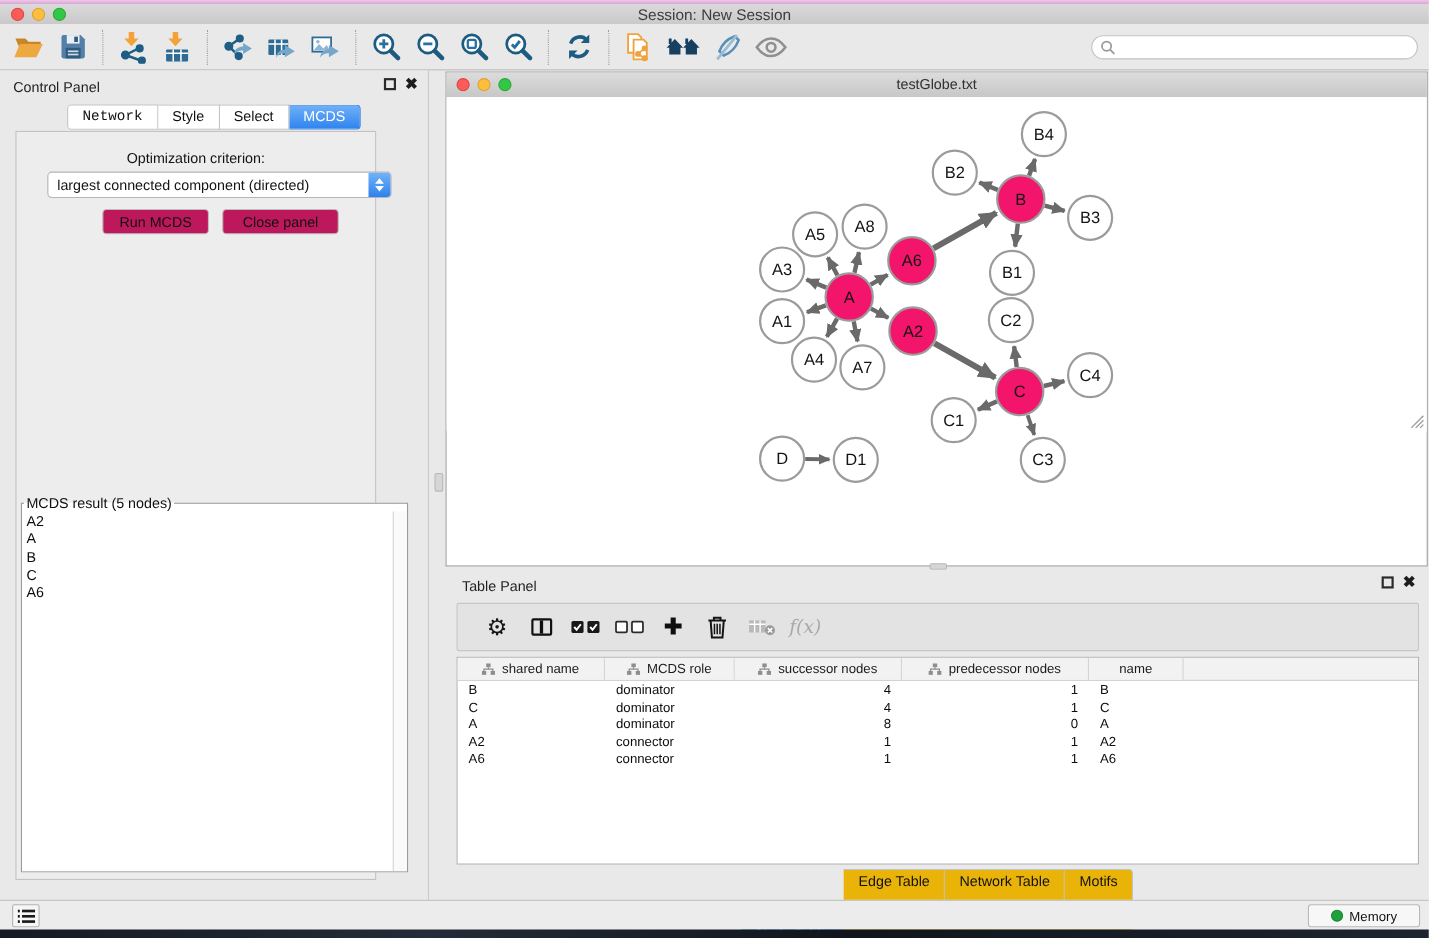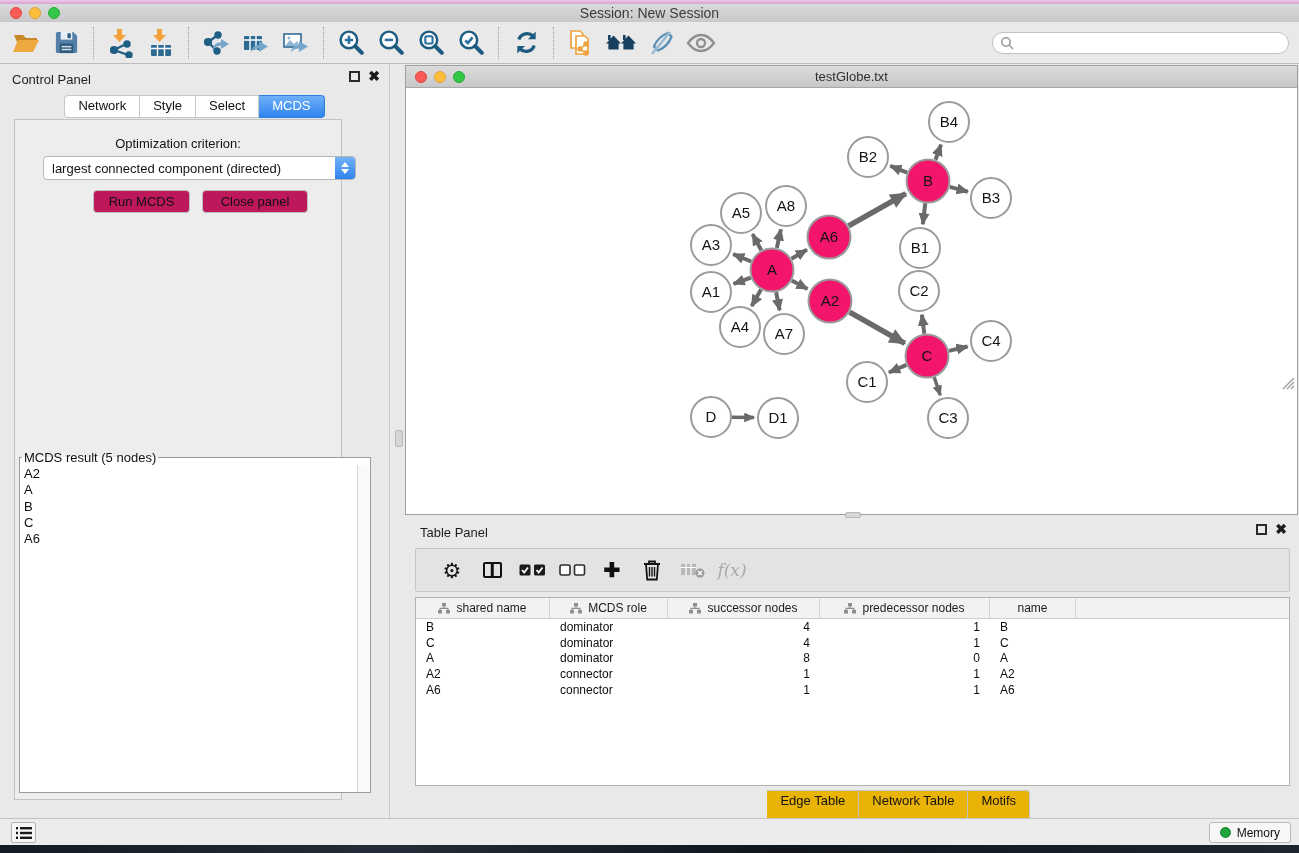--- a/index.html
+++ b/index.html
@@ -34,21 +34,21 @@
   .control-panel { position:absolute; left:0; top:64px; width:390px; height:754px;
     background:#e9e9e9; border-right:1px solid #c9c9c9; }
   .panel-title { position:absolute; left:12px; top:8px; font-size:13px; color:#1f1f1f; }
   .panel-icons { position:absolute; right:9px; top:7px; display:flex; gap:8px; align-items:center; }
   .float-icon { width:11px; height:11px; border:2px solid #2a2a2a; display:inline-block; background:transparent; }
   .close-x { font-size:14px; font-weight:bold; color:#1c1c1c; line-height:11px; }
 
   .ctab-row { position:absolute; left:0; top:31px; width:100%; display:flex; justify-content:center; }
   .ctab { font-size:13px; color:#111; background:#fff; border:1px solid #c6c6c6;
     border-left:none; padding:3px 13px 4px; line-height:14px; }
-  .ctab:first-child { border-left:1px solid #c6c6c6; border-radius:4px 0 0 4px; }
+  .ctab:first-child { border-left:1px solid #c6c6c6; border-radius:4px 0 0 4px;font-family:Liberation Mono, monospace; }
   .ctab:last-child { border-radius:0 4px 4px 0; }
   .ctab.selected { background:linear-gradient(#6fb0f8,#2f84ef); border-color:#2f7fe0; color:#fff; }
 
   .cp-pane { position:absolute; left:14px; top:55px; width:328px; height:681px;
     background:#ededed; border:1px solid #c2c2c2; }
   .opt-label { position:absolute; left:0; top:16px; width:100%; text-align:center;
     font-size:13px; color:#141414; }
   .combo { position:absolute; left:28px; top:36px; width:313px; height:24px;
     background:#fff; border:1px solid #b6b6b6; border-radius:4px;
     display:flex; align-items:center; }
@@ -126,21 +126,21 @@
   .tp-tab.selected { background:linear-gradient(#6fb0f8,#2f84ef); border-color:#2f7fe0; color:#fff; }
 
   
   .status-bar { position:absolute; left:0; top:818px; width:100%; height:27px;
     background:#ececec; border-top:1px solid #c3c3c3; }
   .list-btn { position:absolute; left:11px; top:3px; width:25px; height:21px;
     background:#f6f6f6; border:1px solid #b3b3b3; border-radius:2px;
     display:flex; align-items:center; justify-content:center; }
   .memory-btn { position:absolute; right:8px; top:3px; height:21px;
     background:#f7f7f7; border:1px solid #b9b9b9; border-radius:3px;
-    display:flex; align-items:center; gap:6px; padding:0 10px; }
+    display:flex; align-items:center; gap:6px; padding:0 20px; }
   .memory-dot { width:11px; height:11px; border-radius:50%; background:#1ea33c; border:1px solid #178531; }
   .memory-label { font-size:12px; color:#111; }
 
   .bottom-dark { position:absolute; left:0; top:845px; width:100%; height:8px;
     background:linear-gradient(90deg,#141a23,#232c38 30%,#10151d 60%,#1d2530); }
 </style>
 </head>
 <body>
 
 <div id="app">

